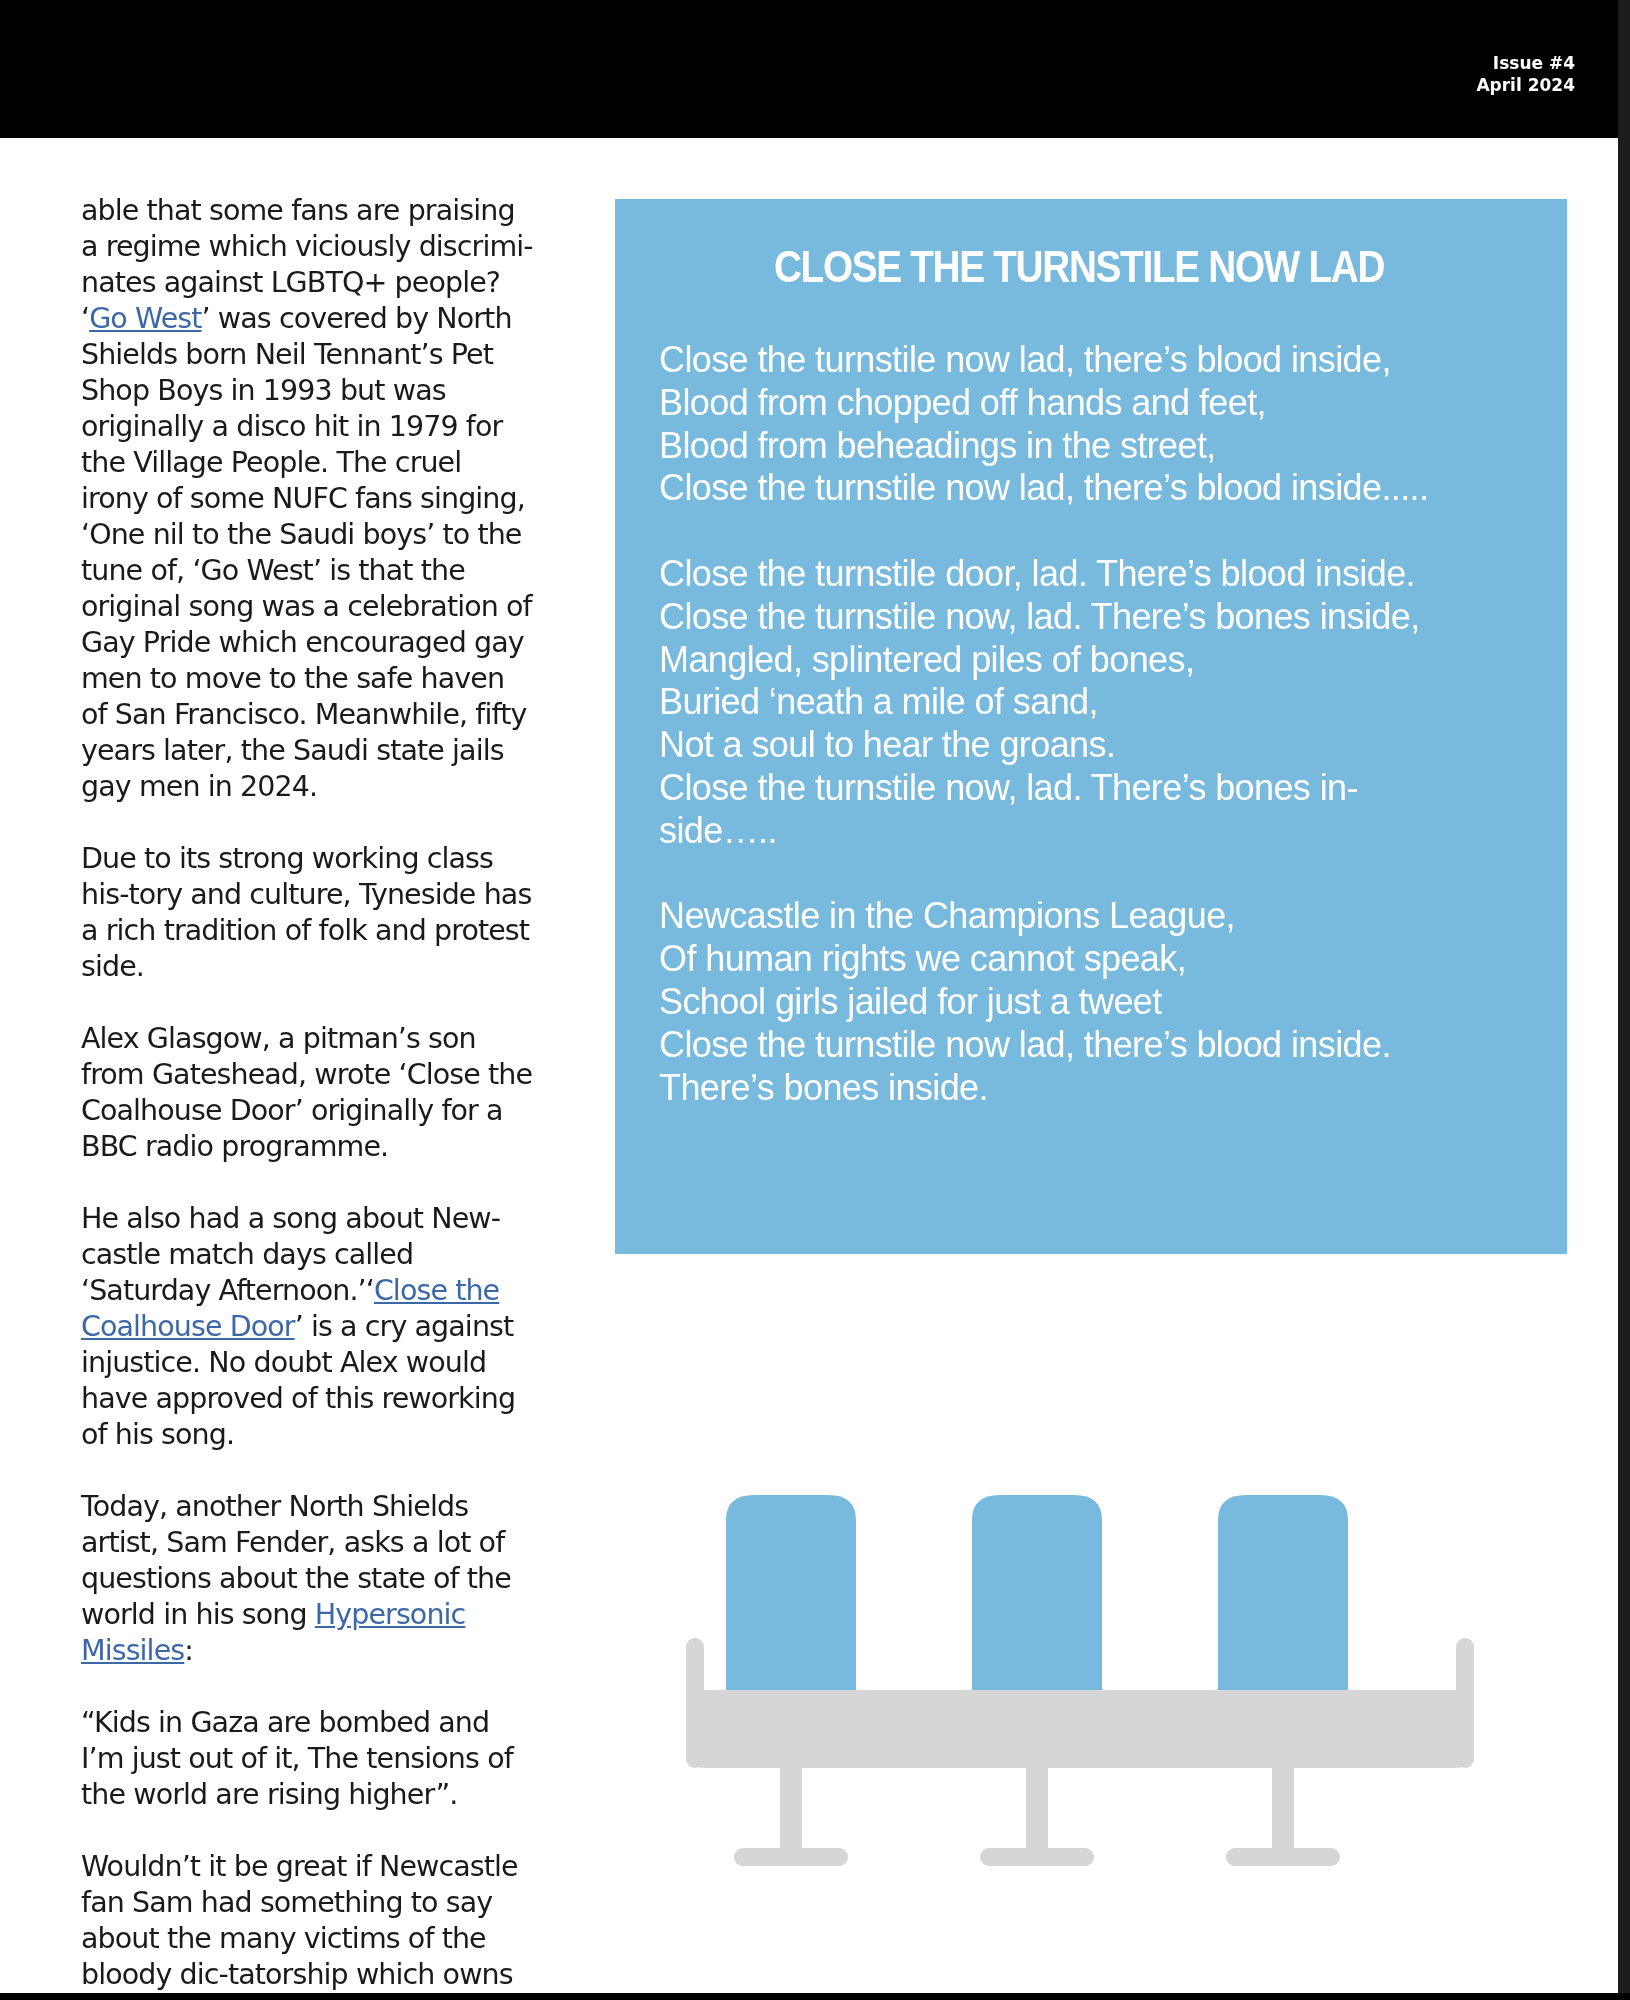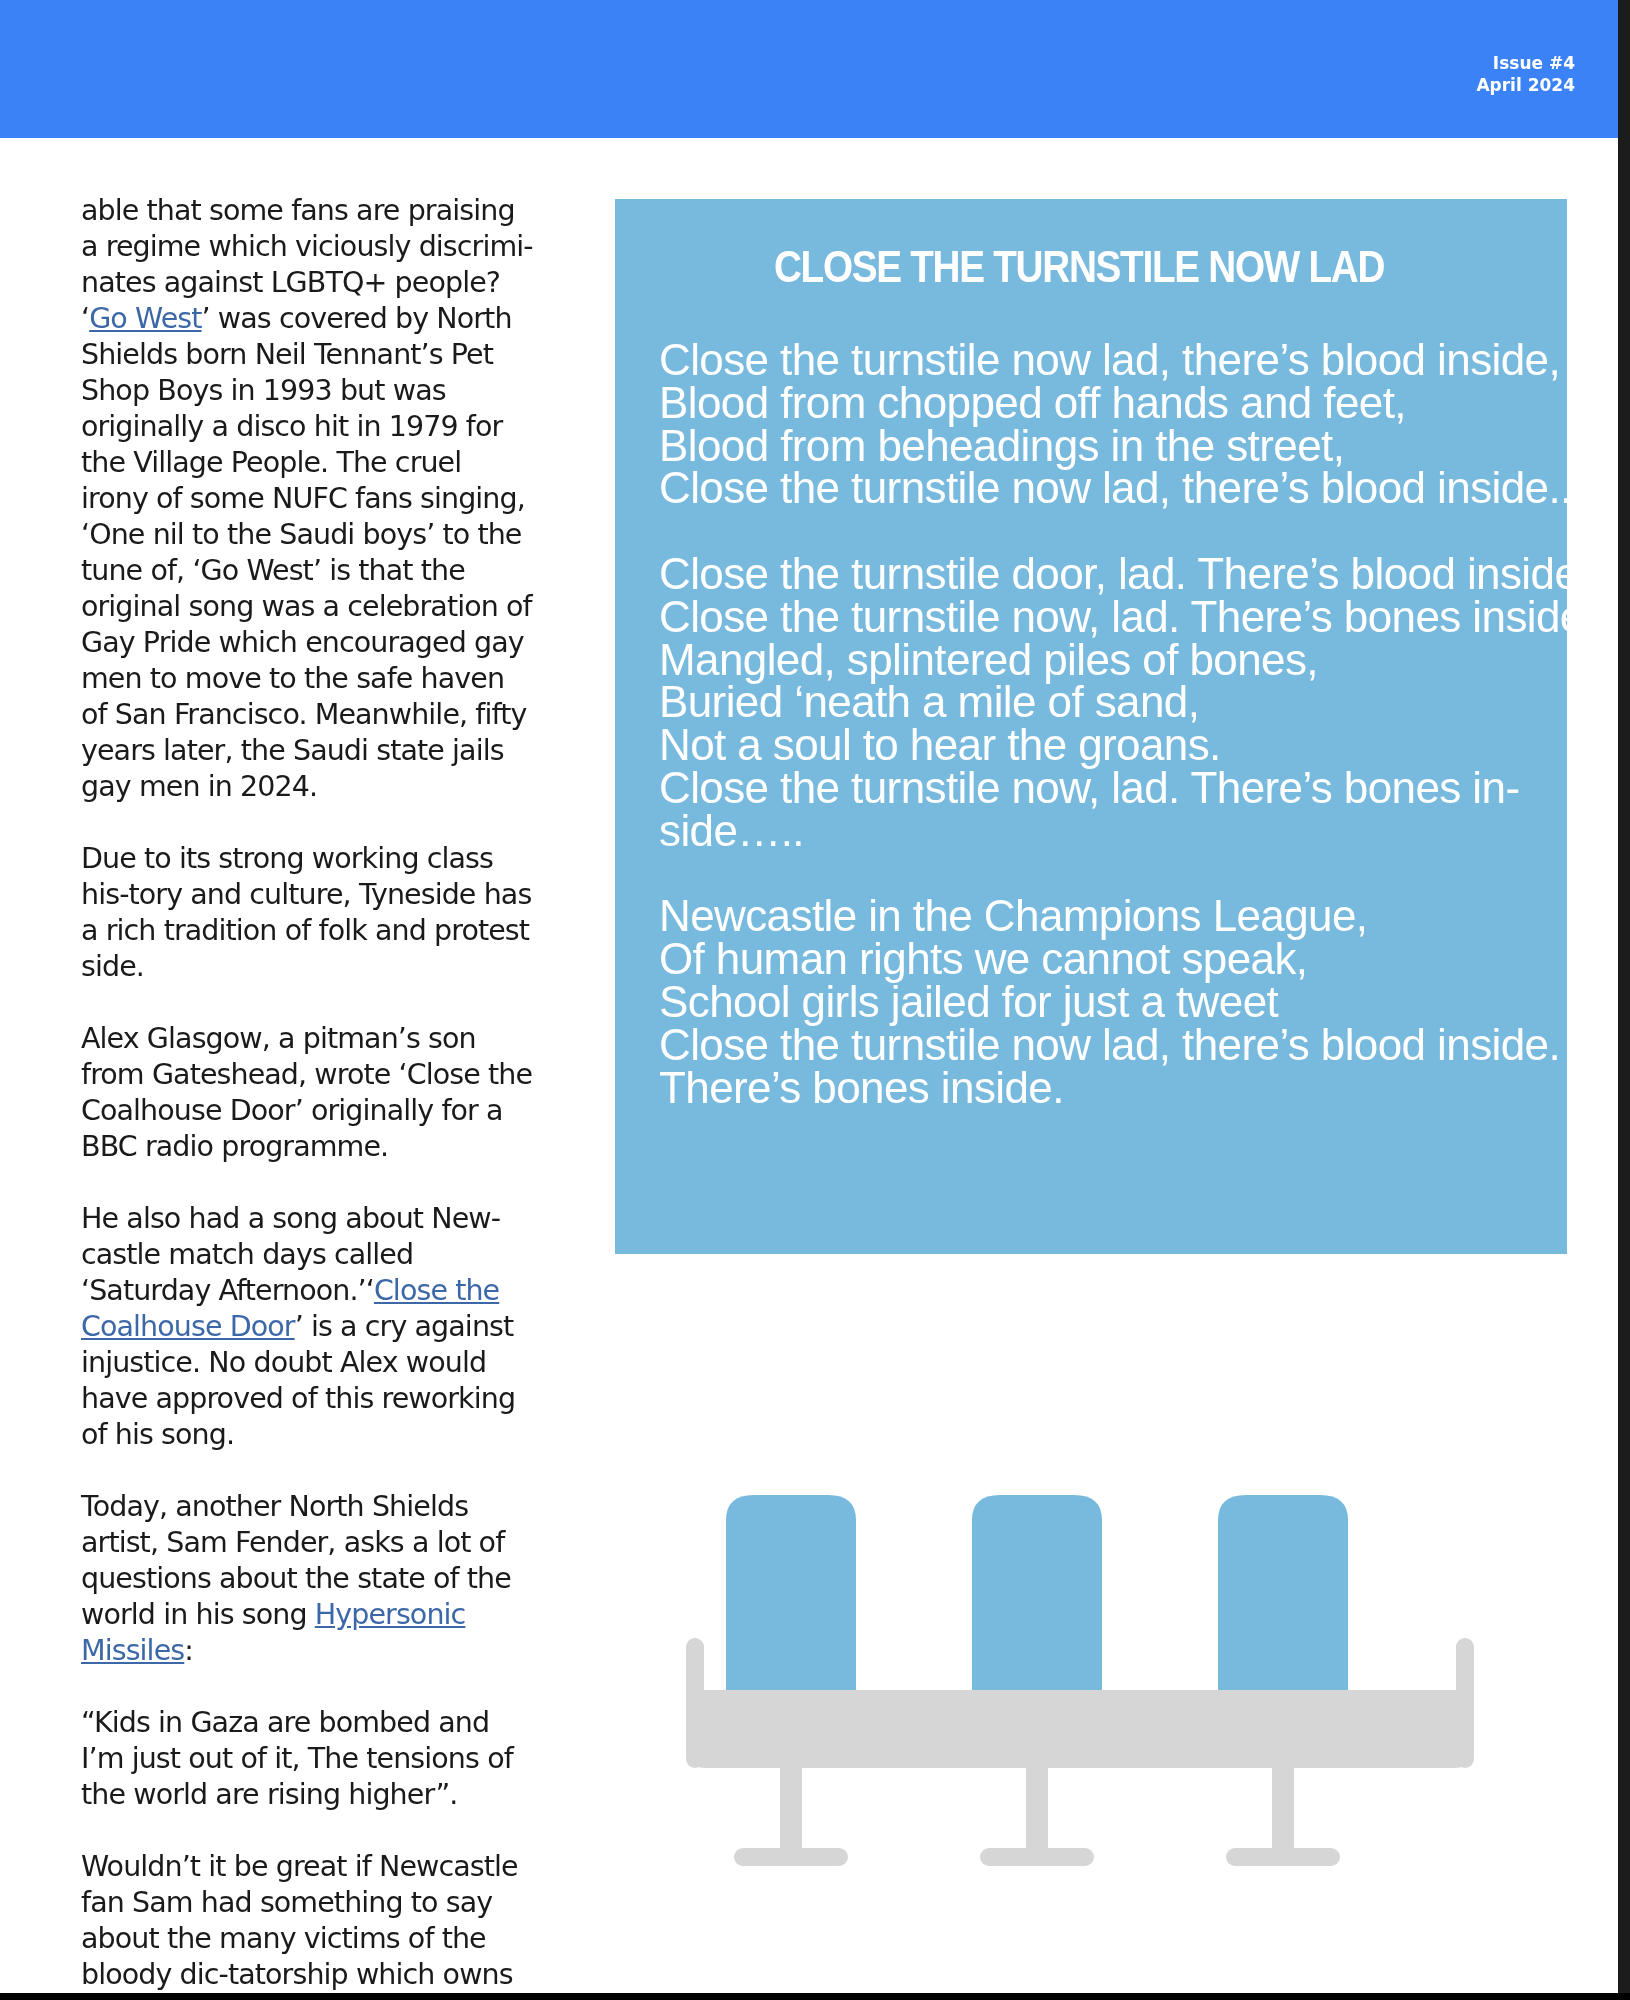--- a/index.html
+++ b/index.html
@@ -3,21 +3,21 @@
 <meta charset="utf-8">
 <style>
   html, body { margin:0; padding:0; }
   body {
     width:1630px; height:2000px; position:relative; overflow:hidden;
     background:#ffffff;
     font-family:"Liberation Sans", "DejaVu Sans", sans-serif;
   }
   .header {
     position:absolute; left:0; top:0; width:1630px; height:138px;
-    background:#3b82f6;
+    background:#000000;
   }
   .issue {
     position:absolute; right:55px; top:52px; text-align:right;
     color:#ffffff; font-family:"DejaVu Sans", sans-serif; font-weight:bold;
     font-size:17px; line-height:22px;
   }
   .right-edge {
     position:absolute; left:1618px; top:0; width:12px; height:2000px;
     background:#1c1c1c;
   }
@@ -39,21 +39,21 @@
     padding-left:24px;
   }
   .poem-title {
     position:absolute; left:0; width:928px; top:42px; text-align:center;
     color:#ffffff; font-family:"Liberation Sans", sans-serif; font-weight:bold;
     font-size:45px; letter-spacing:-1.5px; transform:scaleX(0.86);
   }
   .poem {
     position:absolute; left:44px; top:140px; width:870px;
     color:#ffffff; font-family:"Liberation Sans", sans-serif;
-    font-size:44px; line-height:42.8px; letter-spacing:-0.6px;
+    font-size:36px; line-height:42.8px; letter-spacing:-0.6px;
   }
   .stanza { margin-bottom:42.8px; }
   .stanza div { white-space:nowrap; }
   .illustration {
     position:absolute; left:680px; top:1480px; width:800px; height:400px;
   }
 </style>
 </head>
 <body>
 

